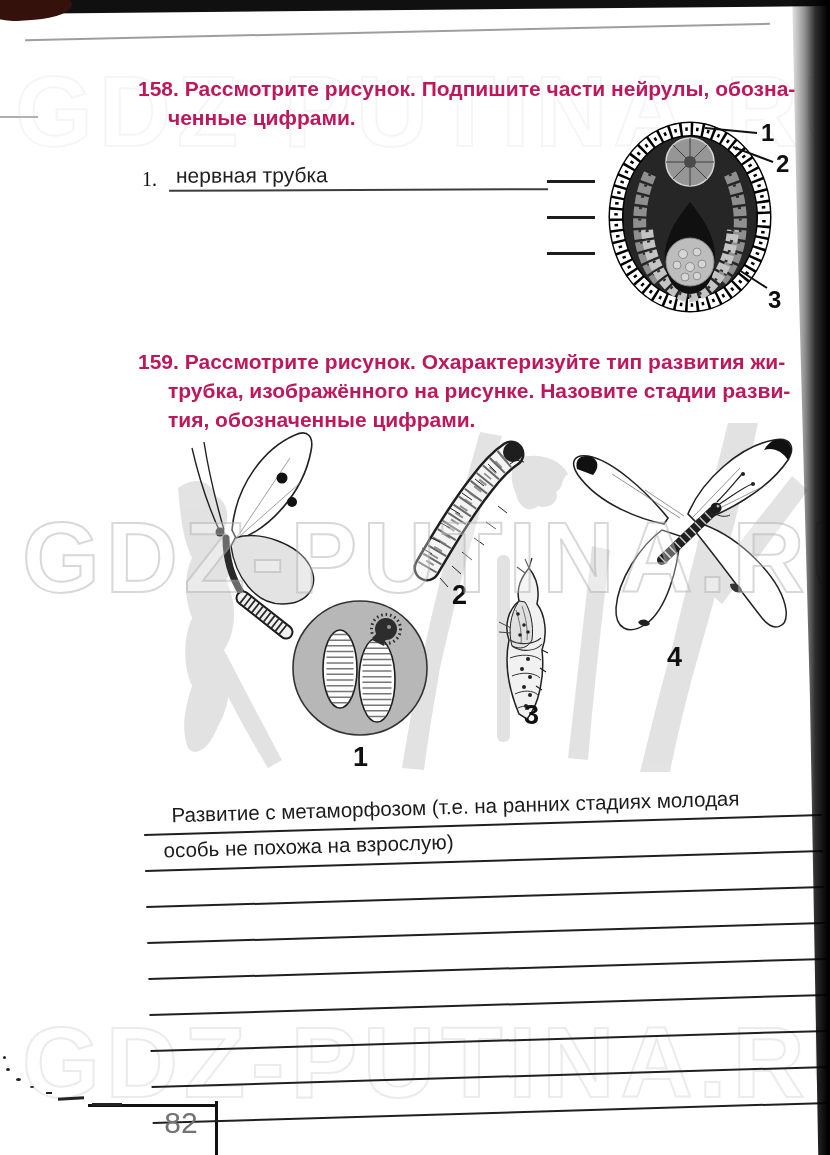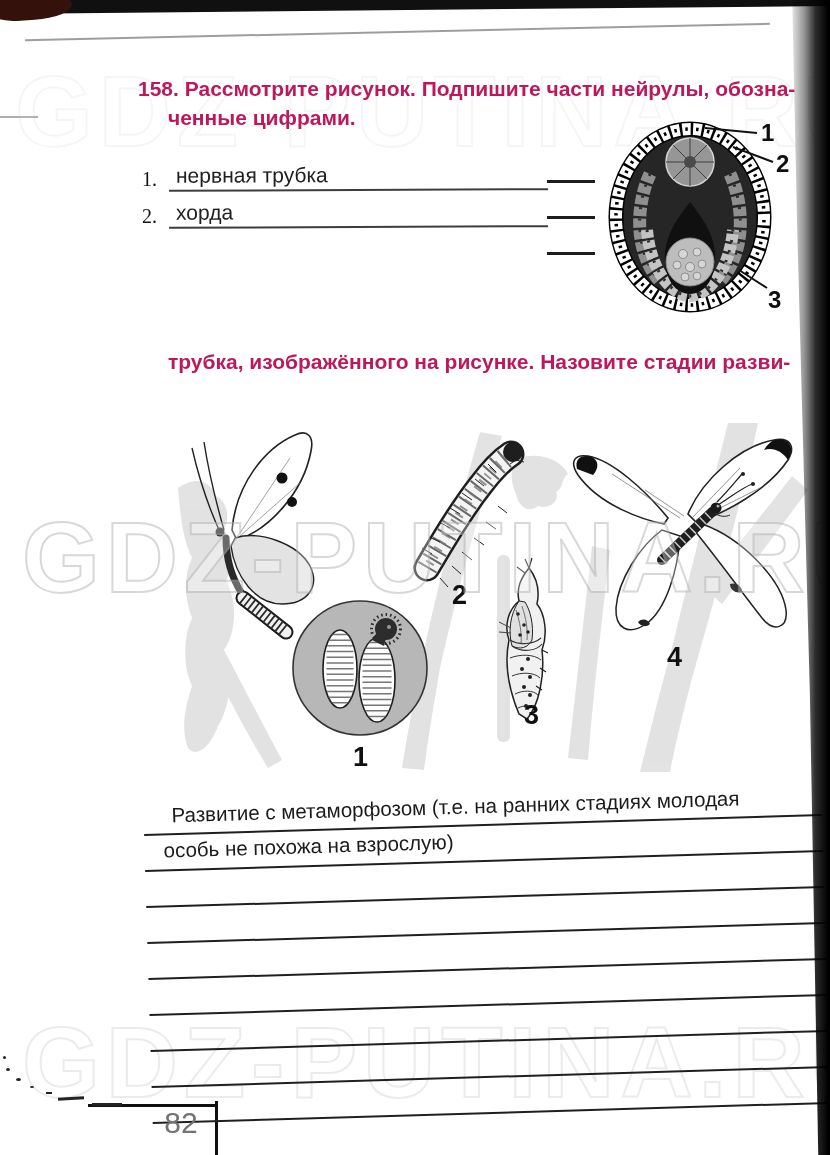--- a/index.html
+++ b/index.html
@@ -67,23 +67,20 @@
     <text x="0" y="98">GDZ-PUTINA.RU</text>
   </svg>
 
   <div class="q-head" id="q158">
     <div><span class="q-num">158.</span> <span>Рассмотрите рисунок. Подпишите части нейрулы, обозна-</span></div>
     <div class="indent">ченные цифрами.</div>
   </div>
 
   <div class="ans-row" style="top:163px">
     <span class="ans-num">1.</span><span class="ans-value">нервная трубка</span>
-  </div>
-  <div class="ans-row" style="top:200px">
-    <span class="ans-num">2.</span><span class="ans-value">хорда</span>
   </div>
   <div class="ans-dash" style="left:547px;top:180px"></div>
   <div class="ans-dash" style="left:547px;top:216px"></div>
   <div class="ans-dash" style="left:547px;top:252px"></div>
 
   <svg class="fig" style="left:605px;top:112px" width="185" height="205" viewBox="0 0 185 205">
     <g>
       <ellipse cx="85" cy="105" rx="74" ry="88" fill="#262626" stroke="#000" stroke-width="1"></ellipse>
       <ellipse cx="85" cy="105" rx="74" ry="88" fill="none" stroke="#000" stroke-width="15"></ellipse>
       <ellipse cx="85" cy="105" rx="74" ry="88" fill="none" stroke="#fff" stroke-width="12" stroke-dasharray="8.5 2.5"></ellipse>
@@ -118,21 +115,23 @@
       <path d="M100,16 L152,21" stroke="#111" stroke-width="2"></path>
       <path d="M128,35 L168,50" stroke="#111" stroke-width="2"></path>
       <path d="M134,158 L162,176" stroke="#111" stroke-width="2"></path>
       <text class="lbl" x="156" y="29" font-size="24">1</text>
       <text class="lbl" x="171" y="60" font-size="24">2</text>
       <text class="lbl" x="163" y="196" font-size="24">3</text>
     </g>
   </svg>
 
   <div class="q-head" id="q159">
+    <div><span class="q-num">159.</span> <span>Рассмотрите рисунок. Охарактеризуйте тип развития жи-</span></div>
     <div class="indent">трубка, изображённого на рисунке. Назовите стадии разви-</div>
+    <div class="indent">тия, обозначенные цифрами.</div>
   </div>
 
   <svg class="fig" style="left:140px;top:418px" width="695" height="358" viewBox="0 0 695 358">
 
     <g fill="#c9c9c9" opacity=".52">
       <path d="M38,70 C55,58 70,62 76,78 C88,84 90,100 84,112 C96,130 94,150 86,162 C98,186 96,214 84,232 C94,258 90,288 78,308 C70,330 56,340 48,330 C40,310 46,286 52,268 C42,246 44,218 52,200 C44,180 44,156 52,140 C42,120 40,92 38,70 Z"></path>
       <path d="M84,232 C104,270 122,305 142,342 L128,350 C108,318 90,282 74,252 Z"></path>
       <path d="M340,14 L362,18 C340,90 318,170 300,250 C294,286 288,320 284,352 L262,350 C268,312 276,270 284,232 C300,158 320,84 340,14 Z"></path>
       <rect x="357" y="137" width="13" height="187" rx="6"></rect>
       <path d="M588,5 L618,5 C600,90 575,180 552,260 C544,292 536,322 530,354 L500,354 C510,314 520,272 532,230 C550,154 570,78 588,5 Z"></path>

